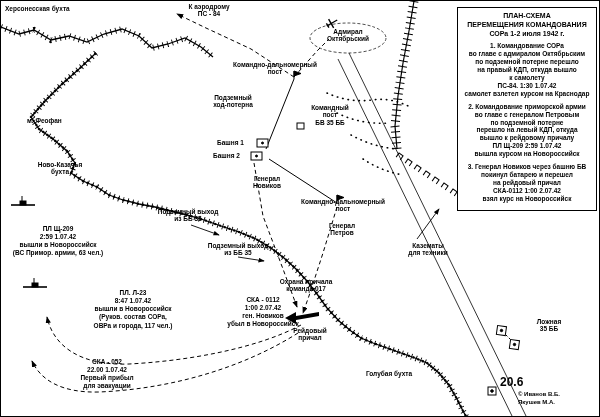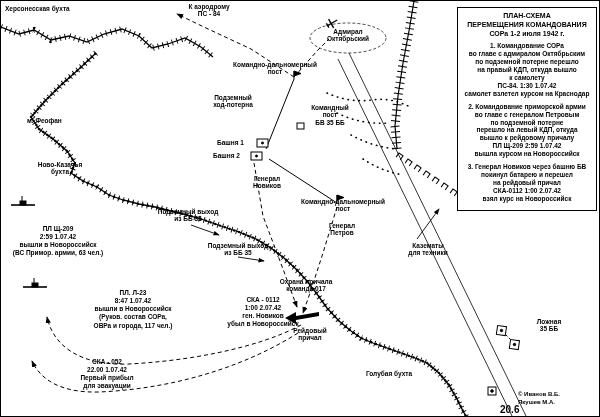--- a/index.html
+++ b/index.html
@@ -16,21 +16,21 @@
   .ann{
     position:absolute;font-size:6.5px;font-weight:bold;line-height:1.25;
     white-space:pre-line;text-align:center;pointer-events:none;
   }
   .panel{
     position:absolute;left:456px;top:6px;width:140px;background:#fff;
     border:1px solid #000;box-sizing:border-box;padding:4px 3px 2px 3px;
   }
   .panel .t{font-size:7px;font-weight:bold;text-align:center;white-space:pre-line;line-height:1.25;margin-bottom:4px;}
   .panel .item{font-size:6.5px;font-weight:bold;text-align:center;white-space:pre-line;line-height:1.22;margin-bottom:5px;}
-  .scale-num{position:absolute;left:499px;top:403px;font-size:10px;font-weight:bold;}
+  .scale-num{position:absolute;left:499px;top:374px;font-size:12px;font-weight:bold;}
   .credits{position:absolute;left:517px;top:389px;font-size:6px;font-weight:bold;white-space:pre-line;line-height:1.4;}
 </style>
 </head>
 <body>
 
 <div class="stage">
 
   <svg width="600" height="417" viewBox="0 0 600 417">
     <defs>
       <marker id="arr" viewBox="0 0 8 8" refX="7" refY="3" markerWidth="7" markerHeight="7" orient="auto">

